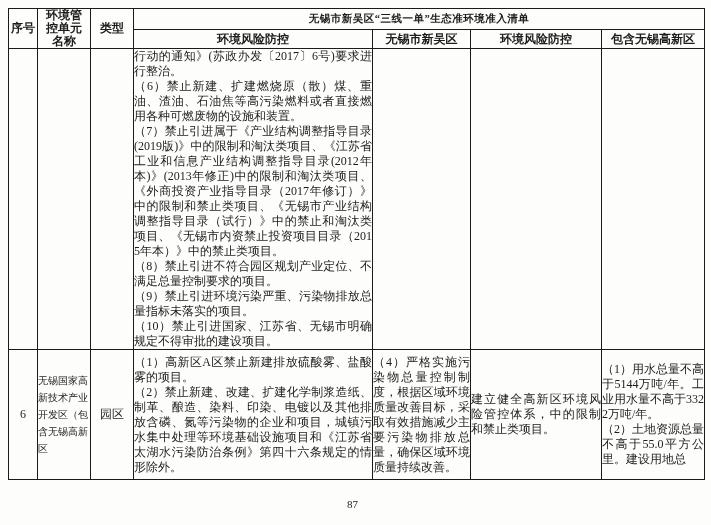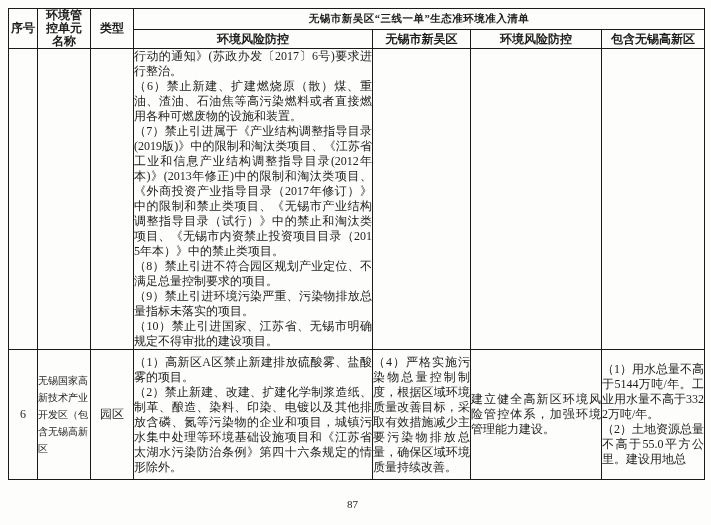--- a/index.html
+++ b/index.html
@@ -130,21 +130,21 @@
       <td class="cell"></td>
     </tr>
 
     <tr class="row-short">
       <td class="cell center">6</td>
       <td class="unitname">无锡国家高新技术产业开发区（包含无锡高新区</td>
       <td class="cell center">园区</td>
       <td class="cell">（1）高新区A区禁止新建排放硫酸雾、盐酸雾的项目。
 （2）禁止新建、改建、扩建化学制浆造纸、制革、酿造、染料、印染、电镀以及其他排放含磷、氮等污染物的企业和项目，城镇污水集中处理等环境基础设施项目和《江苏省太湖水污染防治条例》第四十六条规定的情形除外。</td>
       <td class="cell">（4）严格实施污染物总量控制制度，根据区域环境质量改善目标，采取有效措施减少主要污染物排放总量，确保区域环境质量持续改善。</td>
-      <td class="cell midcell">建立健全高新区环境风险管控体系，加强环境管理能力建设。</td>
+      <td class="cell midcell">建立健全高新区环境风险管控体系，中的限制和禁止类项目。</td>
       <td class="cell">（1）用水总量不高于5144万吨/年。工业用水量不高于3322万吨/年。
 （2）土地资源总量不高于55.0平方公里。建设用地总</td>
     </tr>
   </tbody>
     </table>
 
   <div class="pagenum">87</div>
 
 </div>
 

